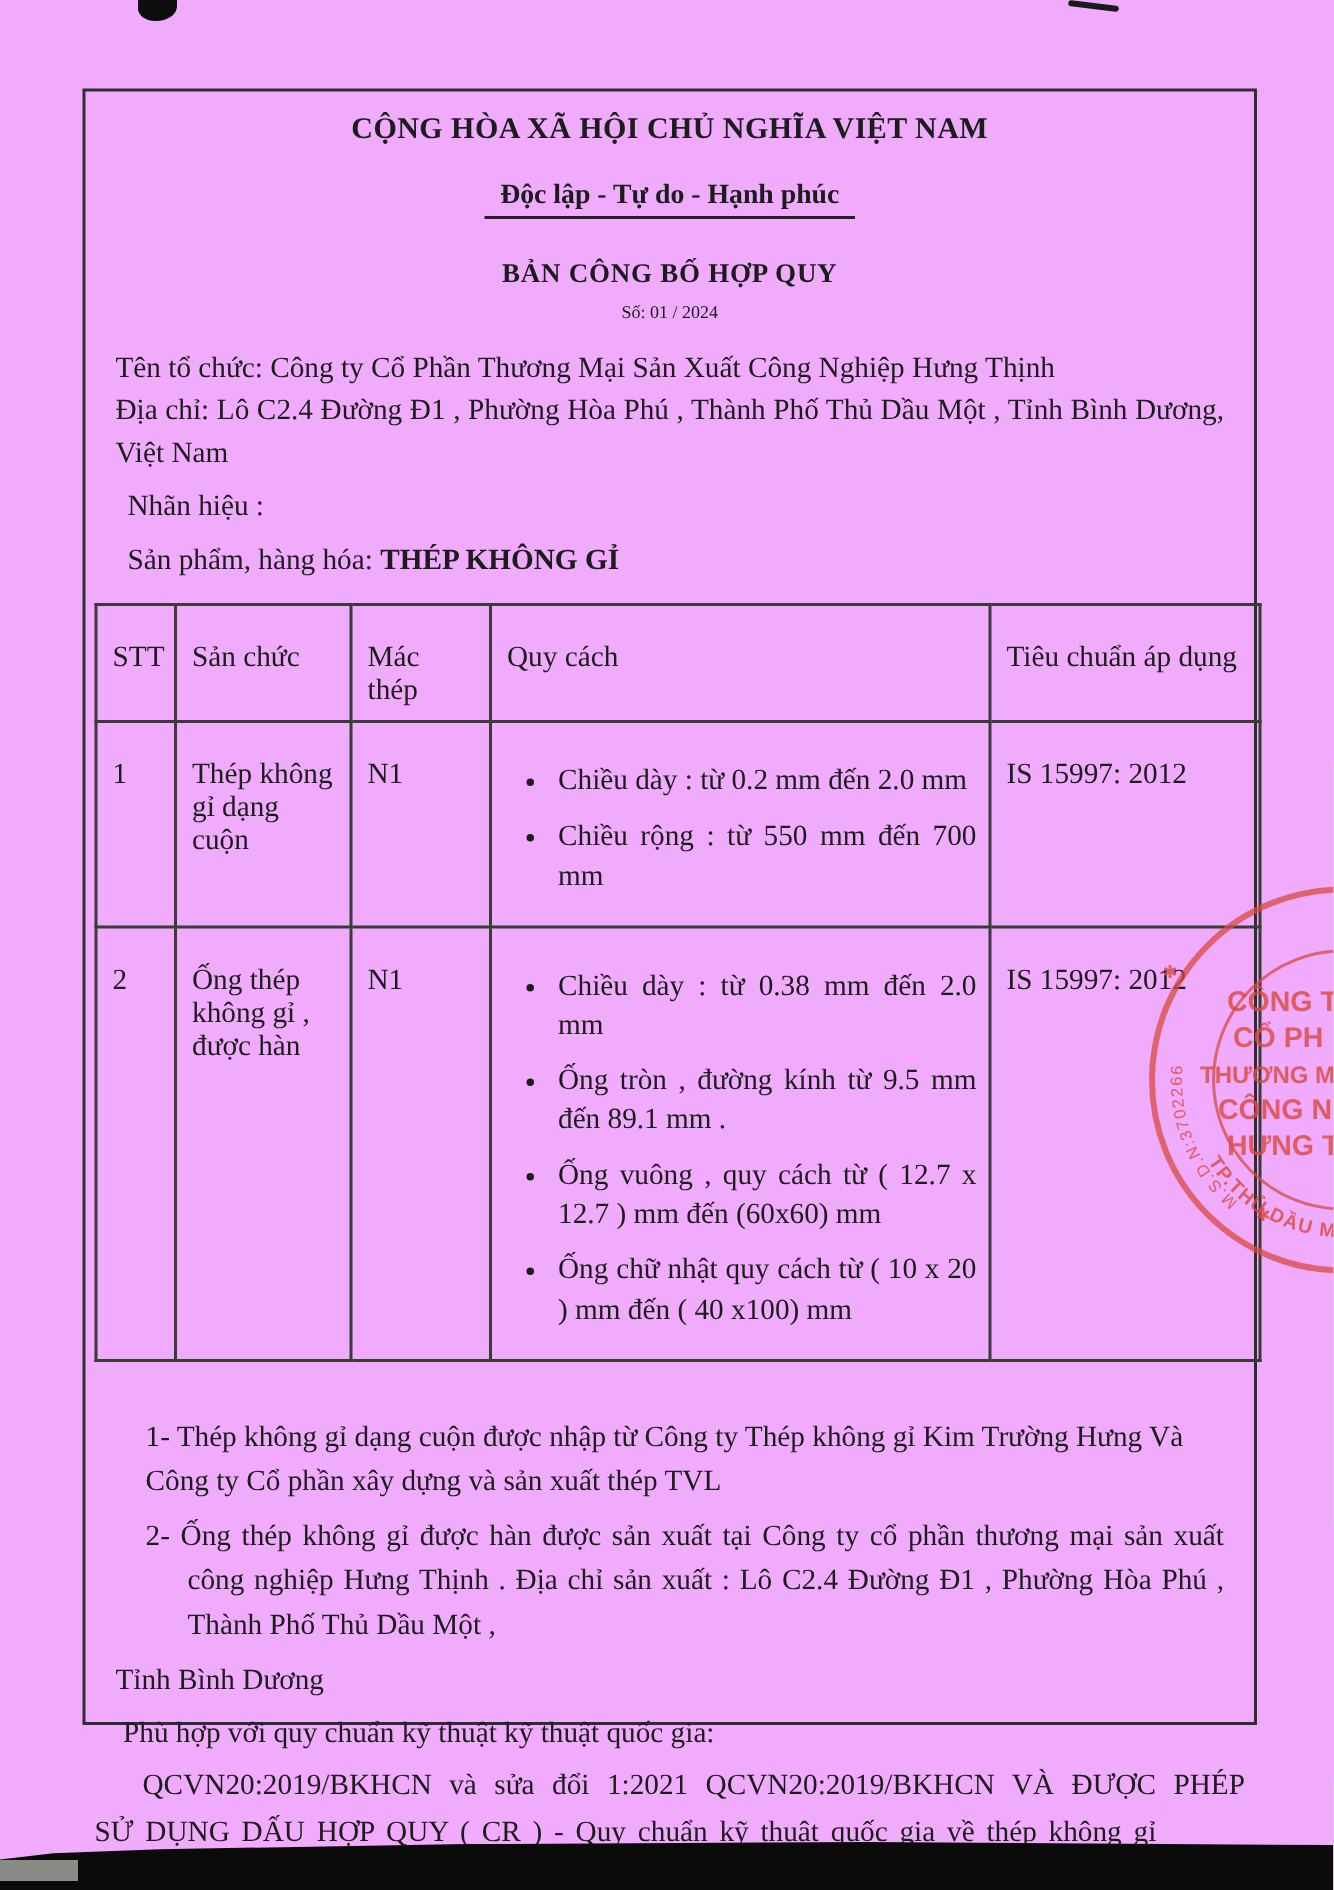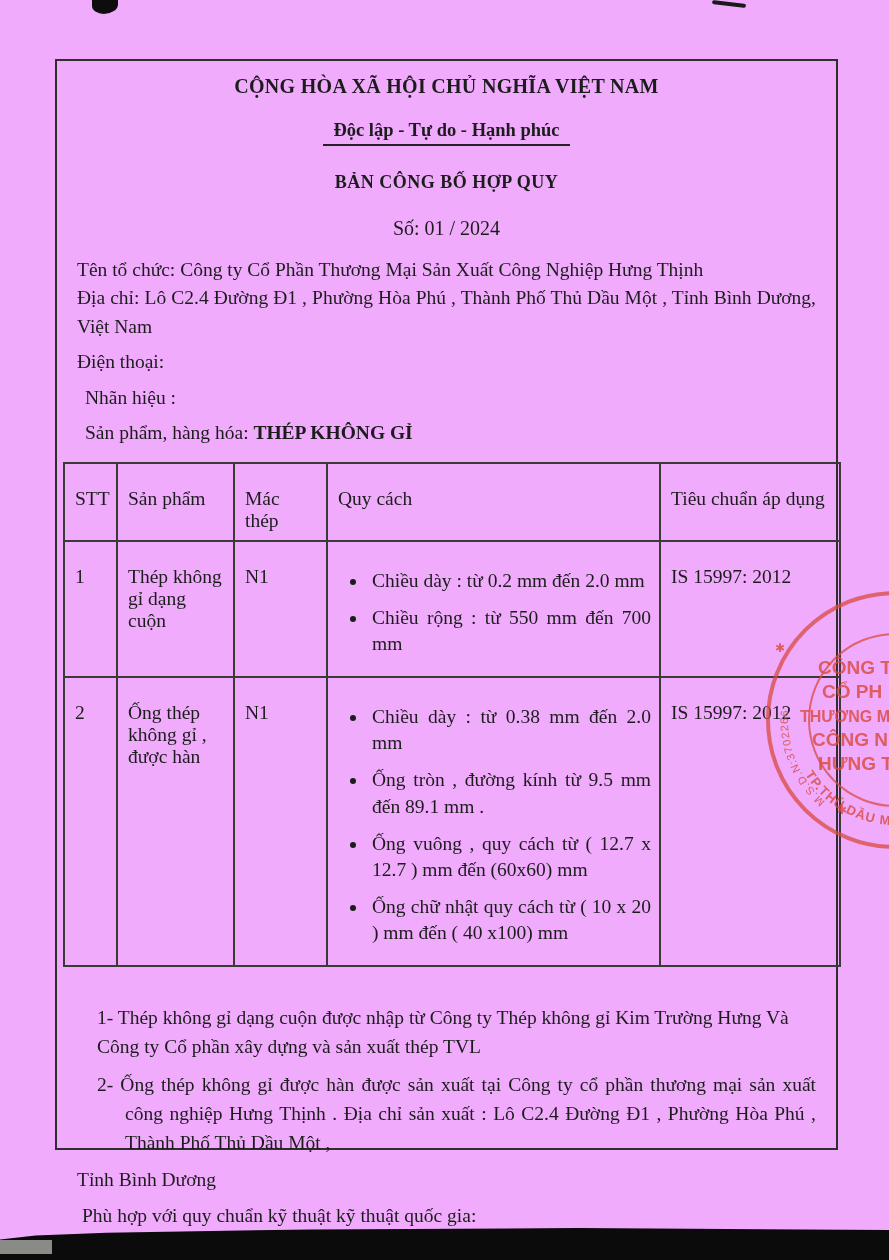--- a/index.html
+++ b/index.html
@@ -42,21 +42,21 @@
   .nat-header { text-align:center; margin-top:2px; }
   .nat-line1 { font-weight:bold; font-size:20px; letter-spacing:0.3px; }
   .motto {
     display:inline-block; font-weight:bold; font-size:18.5px;
     border-bottom:2px solid #222; padding:2px 10px 3px 10px; margin-top:2px;
   }
   .doc-title {
     text-align:center; font-weight:bold; font-size:18px;
     margin:26px 0 0 0; letter-spacing:0.5px;
   }
-  .doc-number { text-align:center; font-size:20px; margin-top:24px; }
+  .doc-number { text-align:center; font-size:12px; margin-top:8px; }
 
   .body-text { font-size:19.5px; line-height:1.46; }
   .org-block { margin-top:16px; }
   .org-block p { margin:0; text-align:justify; }
   .indent1 { margin-left:8px !important; }
   .gap-top { margin-top:7px !important; }
 
   table.product-table {
     border-collapse:collapse; table-layout:fixed;
     width:776px; margin:14px 0 0 -14px;
@@ -103,37 +103,36 @@
       <div class="nat-line1">CỘNG HÒA XÃ HỘI CHỦ NGHĨA VIỆT NAM</div><br>
       <span class="motto">Độc lập - Tự do - Hạnh phúc</span>
     </div>
 
     <div class="doc-title">BẢN CÔNG BỐ HỢP QUY</div>
     <div class="doc-number">Số: 01 / 2024</div>
 
     <div class="org-block body-text">
       <p>Tên tổ chức: Công ty Cổ Phần Thương Mại Sản Xuất Công Nghiệp Hưng Thịnh</p>
       <p>Địa chỉ: Lô C2.4 Đường Đ1 , Phường Hòa Phú , Thành Phố Thủ Dầu Một , Tỉnh Bình Dương, Việt Nam</p>
-      <p class="gap-top">Điện thoại:</p>
       <p class="indent1 gap-top">Nhãn hiệu :</p>
       <p class="indent1 gap-top"><span>Sản phẩm, hàng hóa: </span><b>THÉP KHÔNG GỈ</b></p>
     </div>
 
     <table class="product-table">
       <colgroup>
         <col style="width:53px">
           <col style="width:117px">
           <col style="width:93px">
           <col style="width:333px">
           <col style="width:180px">
       </colgroup>
       <thead>
         <tr class="hdr">
           <th class="col-stt col-h">STT</th>
-          <th class="col-h">Sản phẩm</th>
+          <th class="col-h">Sản chức</th>
           <th class="col-h">Mác thép</th>
           <th class="col-h">Quy cách</th>
           <th class="col-h">Tiêu chuẩn áp dụng</th>
         </tr>
       </thead>
       <tbody>
         <tr class="row-1">
           <td class="cell-stt">1</td>
           <td class="cell-sp">Thép không gỉ dạng cuộn</td>
           <td class="cell-mt">N1</td>

